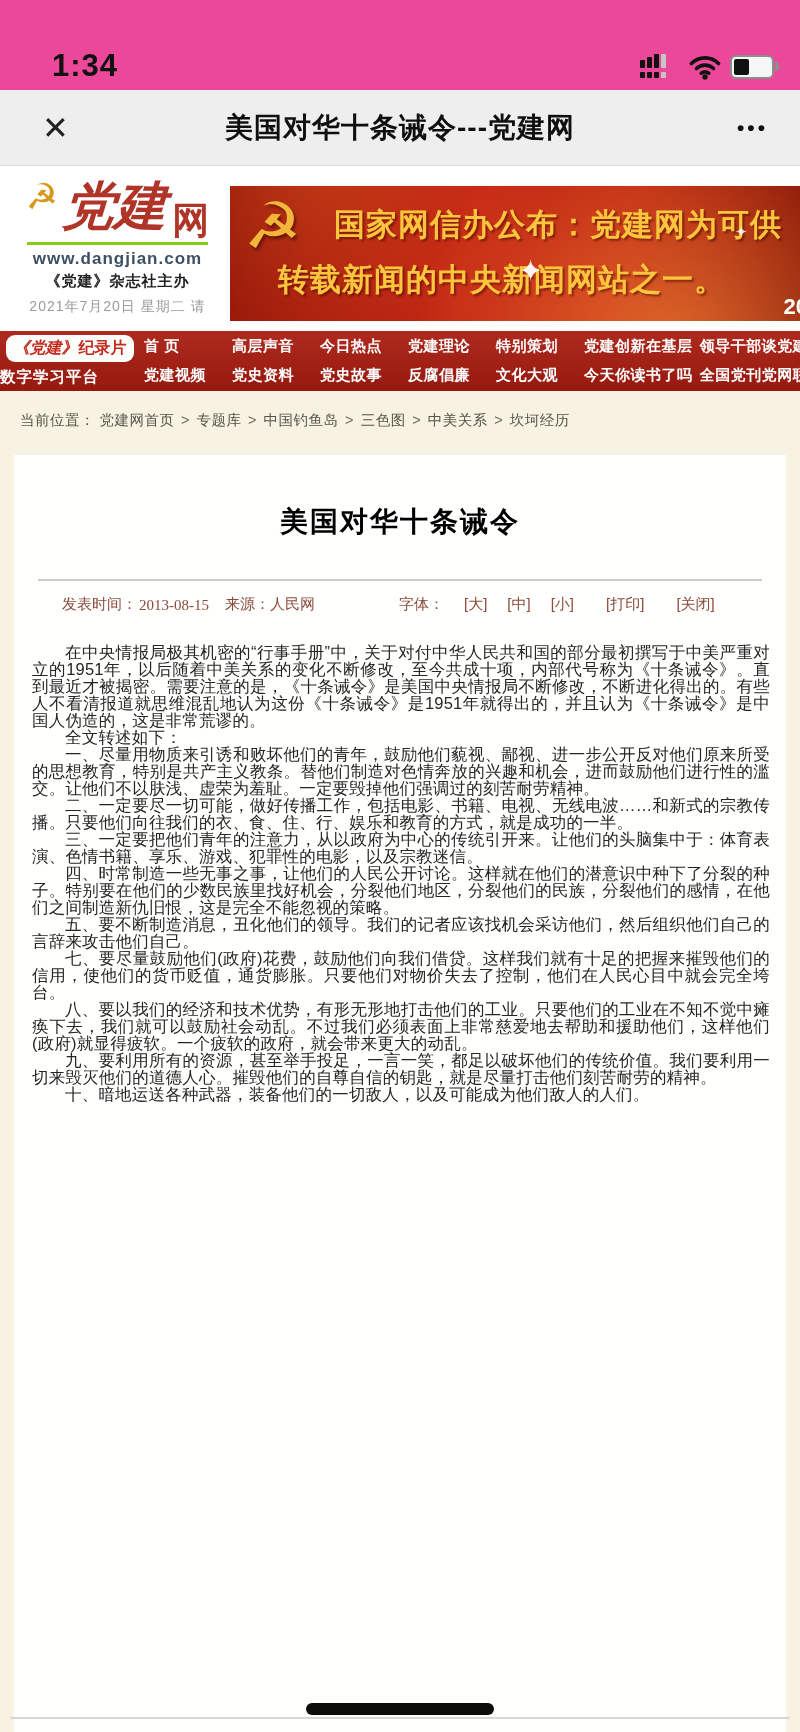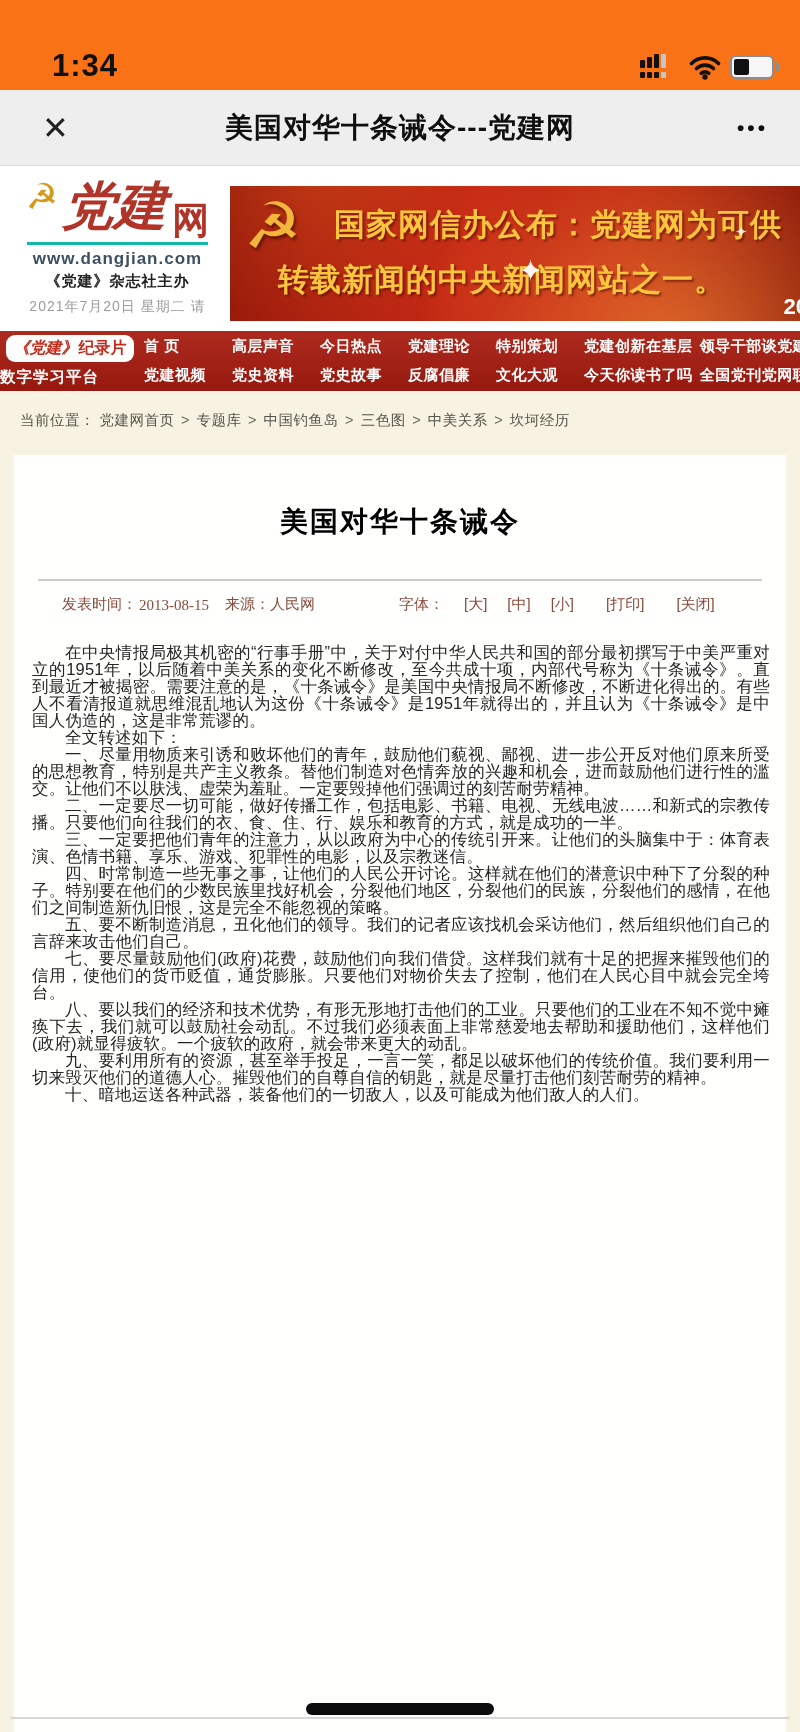--- a/index.html
+++ b/index.html
@@ -2,39 +2,39 @@
 <html><head>
 <meta charset="utf-8">
 <style>
   html,body{margin:0;padding:0}
   body{
     width:800px;height:1732px;overflow:hidden;position:relative;
     background:#ffffff;font-family:"Liberation Sans",sans-serif;
     -webkit-font-smoothing:antialiased;
   }
   
-  .status-bar{height:90px;background:#f97316;position:relative}
+  .status-bar{height:90px;background:#ec4899;position:relative}
   .time{position:absolute;left:52px;top:48px;font-size:31px;font-weight:700;color:#111;letter-spacing:1px}
   .status-icons{position:absolute;right:26px;top:54px;display:flex;align-items:center;gap:9px}
   .battery{width:40px;height:20px;border:2px solid #8d8d8d;border-radius:6px;position:relative;background:#f6f6f6}
   .battery::after{content:"";position:absolute;right:-7px;top:5px;width:4px;height:9px;background:#8d8d8d;border-radius:0 2px 2px 0}
   .battery .level{position:absolute;left:2px;top:2px;bottom:2px;width:15px;background:#111;border-radius:2px}
   
   .wx-header{height:75px;background:#eeeeee;border-bottom:1px solid #dcdcdc;position:relative;display:flex;align-items:center;justify-content:center}
   .close-btn{position:absolute;left:42px;font-size:32px;line-height:1;color:#222;cursor:pointer}
   .wx-title{font-size:28px;font-weight:700;color:#0f0f0f;letter-spacing:1px}
   .more-btn{position:absolute;right:32px;font-size:21px;letter-spacing:3px;font-weight:700;color:#111;cursor:pointer}
   
   .masthead{height:165px;background:#fff;position:relative;overflow:hidden}
   .logo-block{position:absolute;left:0;top:6px;width:235px;text-align:center}
   .logo-row{height:70px;display:flex;align-items:center;justify-content:center;gap:5px}
   .logo-emblem{font-size:36px;color:#d6991c;line-height:1;transform:translateY(-10px)}
   .logo-text{font-family:"Liberation Serif",serif;font-style:italic;font-weight:700;font-size:52px;color:#b13428;line-height:1;transform:skewX(-3deg)}
   .logo-suffix{font-weight:700;font-size:37px;color:#b13428;align-self:flex-end;line-height:1.1}
-  .site-url{display:inline-block;border-top:3px solid #14b8a6;padding:4px 6px 0;font-weight:700;font-size:17px;color:#3d4f63;letter-spacing:1px}
+  .site-url{display:inline-block;border-top:3px solid #84cc16;padding:4px 6px 0;font-weight:700;font-size:17px;color:#3d4f63;letter-spacing:1px}
   .organizer{font-size:15px;color:#222;font-weight:700;margin-top:3px;letter-spacing:1px}
   .date-line{font-size:14px;color:#9b9b9b;margin-top:7px;letter-spacing:1px}
   .banner{position:absolute;left:230px;top:20px;right:0;height:135px;overflow:hidden;
     background:
       radial-gradient(circle at 78% 125%, rgba(255,150,60,.65), rgba(255,150,60,0) 55%),
       radial-gradient(circle at 15% -20%, rgba(255,120,40,.35), rgba(255,120,40,0) 45%),
       linear-gradient(100deg,#8c1007 0%,#c22313 42%,#b81d0e 68%,#7c0b04 100%);}
   .banner-emblem{position:absolute;left:14px;top:8px;font-size:64px;line-height:1;color:#f2b63a;text-shadow:2px 3px 3px rgba(60,5,0,.55)}
   .banner-line1{margin:18px 0 0 104px;font-size:31px;font-weight:700;color:#fbc63e;white-space:nowrap;letter-spacing:1px;text-shadow:2px 2px 2px rgba(80,8,0,.55)}
   .banner-line2{margin:13px 0 0 48px;font-size:31px;font-weight:700;color:#fbc63e;white-space:nowrap;letter-spacing:1px;text-shadow:2px 2px 2px rgba(80,8,0,.55)}

